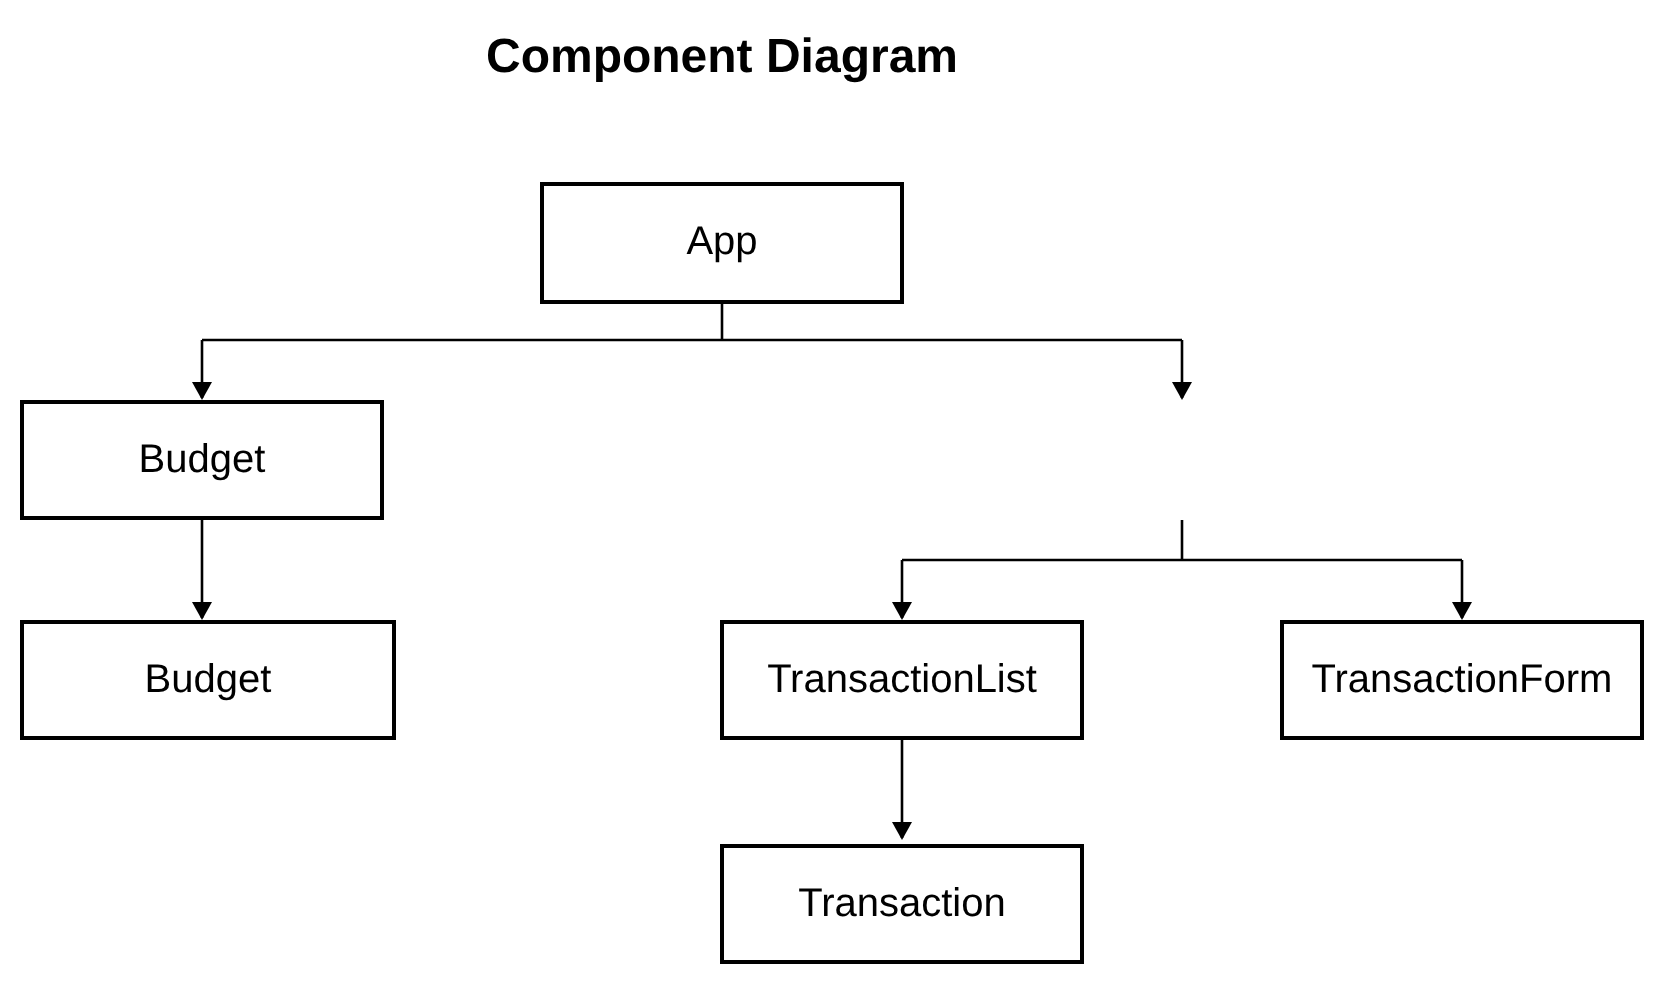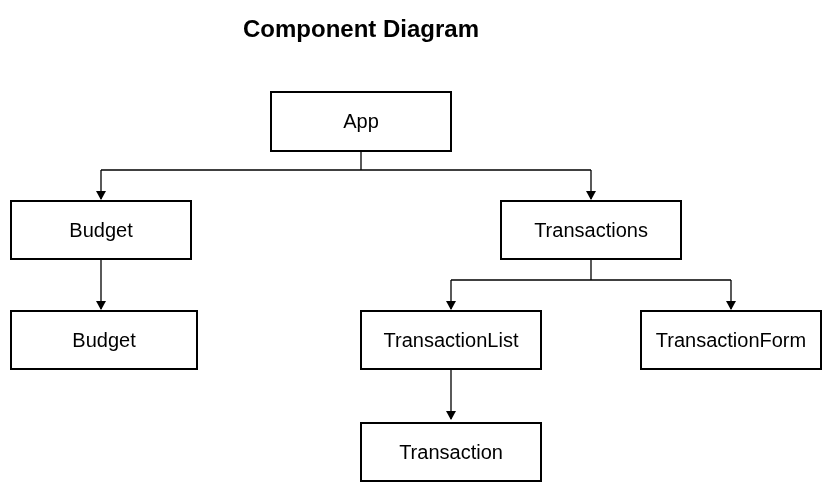--- a/index.html
+++ b/index.html
@@ -93,23 +93,20 @@
   </svg>
 
   <div class="node node-app">
     <span>App</span>
   </div>
 
   <div class="node node-budgets">
     <span>Budget</span>
   </div>
 
-  <div class="node node-transactions">
-    <span>Transactions</span>
-  </div>
 
   <div class="node node-budget">
     <span>Budget</span>
   </div>
 
   <div class="node node-transactionlist">
     <span>TransactionList</span>
   </div>
 
   <div class="node node-transactionform">

